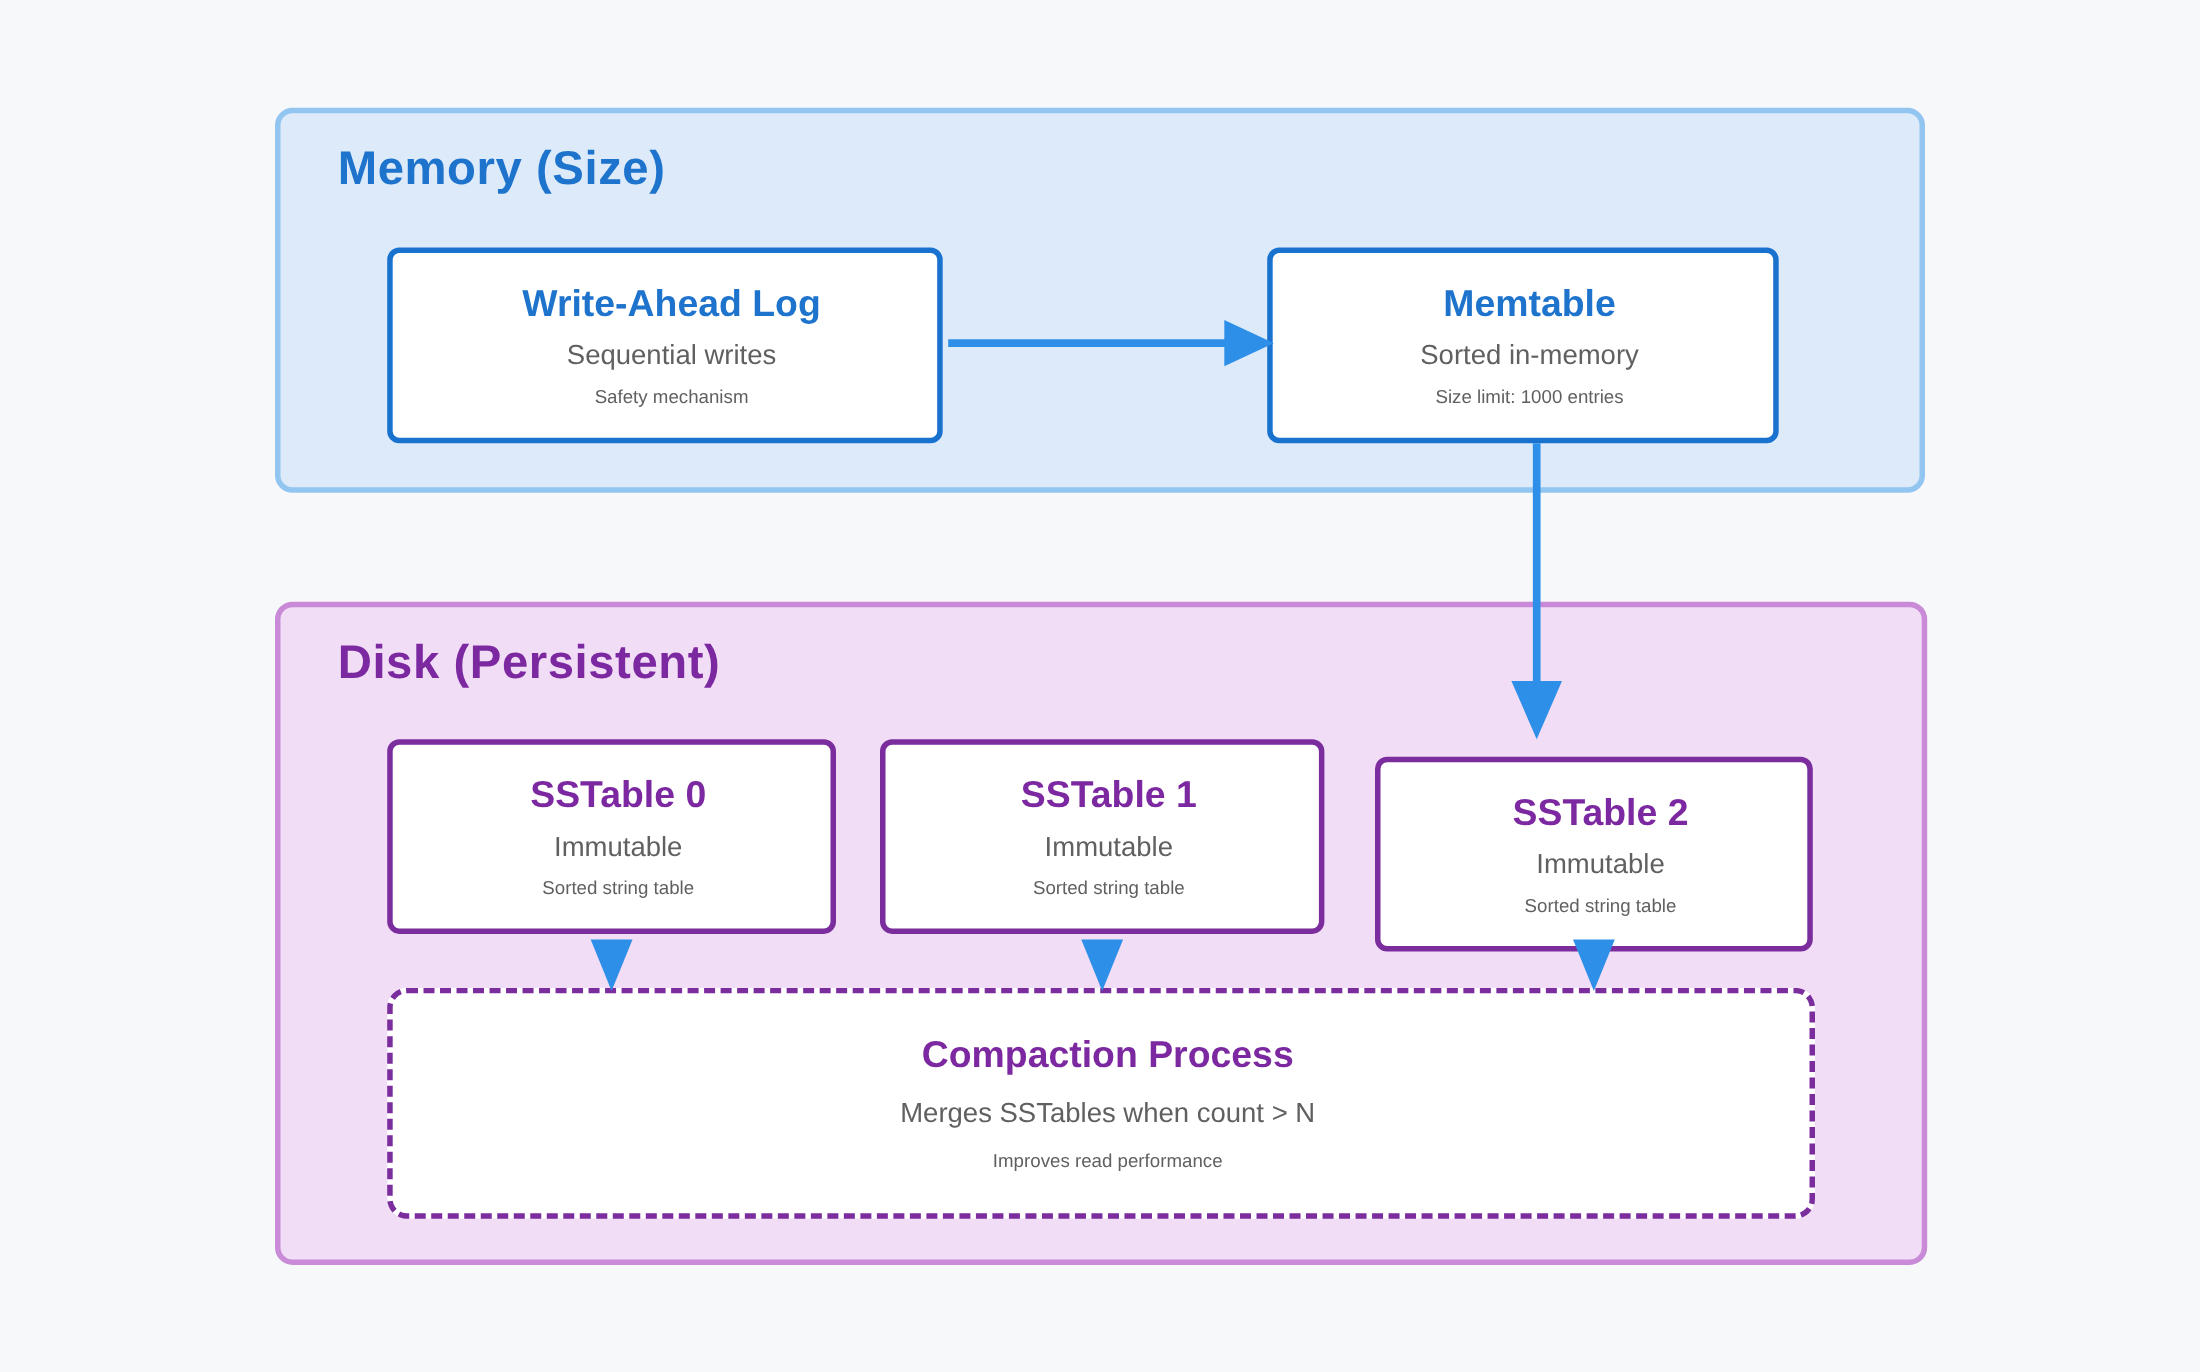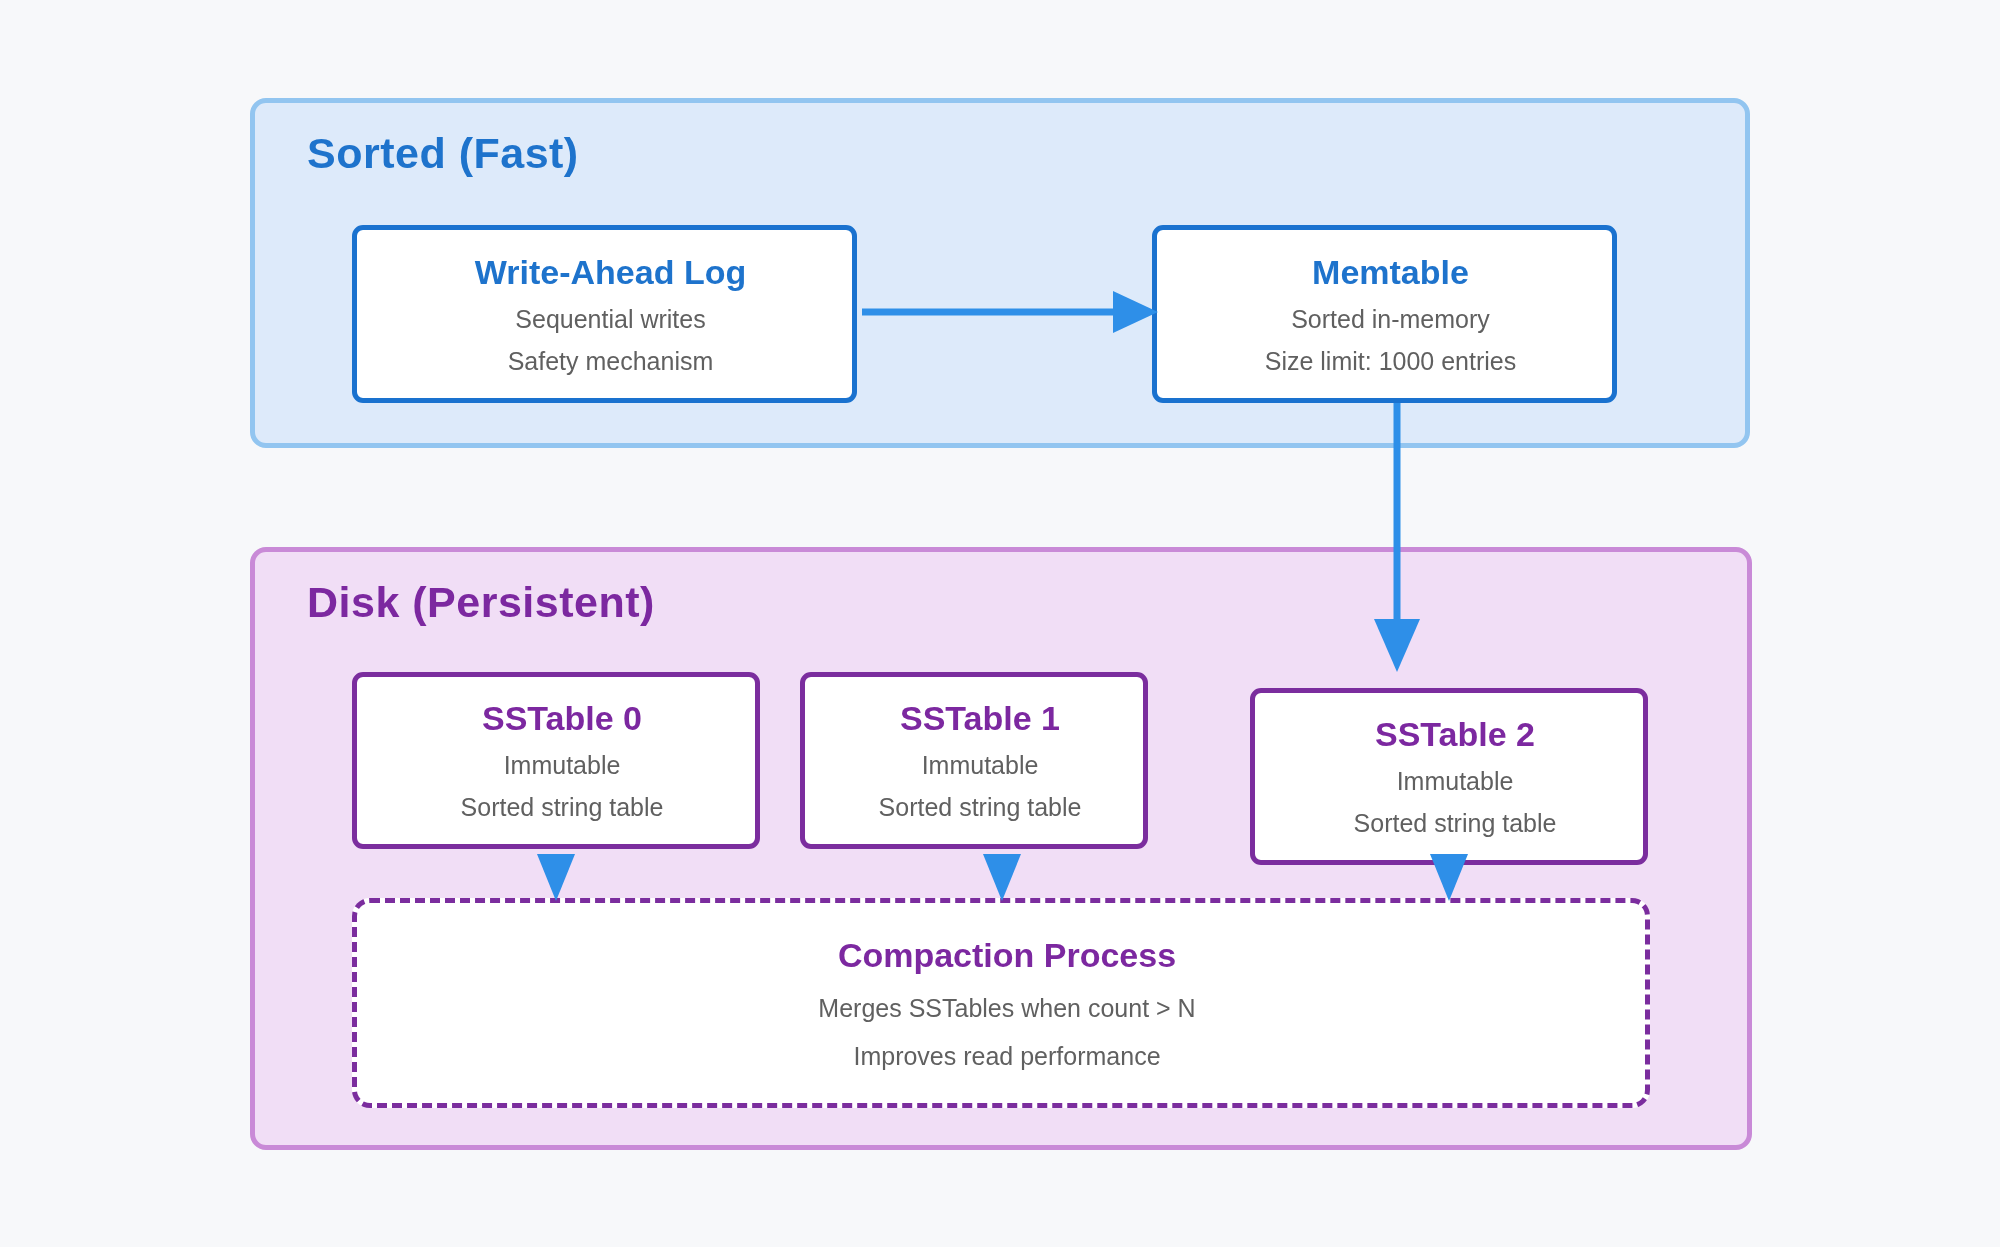--- a/index.html
+++ b/index.html
@@ -64,45 +64,45 @@
   .node.blue { border: 5px solid var(--blue-border); }
   .node.purple { border: 5px solid var(--purple-border); }
   .node.dashed {
     border: 5px dashed var(--purple-border);
     gap: 19px;
   }
   .node-title { font-size: 34px; font-weight: bold; }
   .node.blue .node-title { color: var(--blue-text); }
   .node.purple .node-title, .node.dashed .node-title { color: var(--purple-text); }
   .node-sub  { font-size: 25px; color: var(--gray-text); }
-  .node-note { font-size: 25px; color: var(--gray-text); }
+  .node-note { font-size: 17px; color: var(--gray-text); }
 
   #wal      { left: 352px;  top: 225px; width: 505px; height: 178px; }
   #memtable { left: 1152px; top: 225px; width: 465px; height: 178px; }
   #sstable0 { left: 352px;  top: 672px; width: 408px; height: 177px; }
-  #sstable1 { left: 800px;  top: 672px; width: 348px; height: 177px; }
+  #sstable1 { left: 800px;  top: 672px; width: 404px; height: 177px; }
   #sstable2 { left: 1250px; top: 672px; width: 398px; height: 177px; margin-top: 16px; }
   #compaction { left: 352px; top: 898px; width: 1298px; height: 210px; border-radius: 18px; }
 
   .arrows {
     position: absolute;
     left: 0; top: 0;
     width: 2000px; height: 1247px;
     pointer-events: none;
   }
   .arrow-line { stroke: var(--blue-accent); stroke-width: 7; fill: none; }
   .arrow-head { fill: var(--blue-accent); stroke: none; }
 </style>
 </head>
 <body>
 
 <div class="stage">
 
   <div class="section memory">
-    <div class="section-title">Sorted (Fast)</div>
+    <div class="section-title">Memory (Size)</div>
   </div>
 
   <div class="section disk">
     <div class="section-title">Disk (Persistent)</div>
   </div>
 
   <div class="node blue" id="wal">
     <div class="node-title">Write-Ahead Log</div>
     <div class="node-sub">Sequential writes</div>
     <div class="node-note">Safety mechanism</div>

